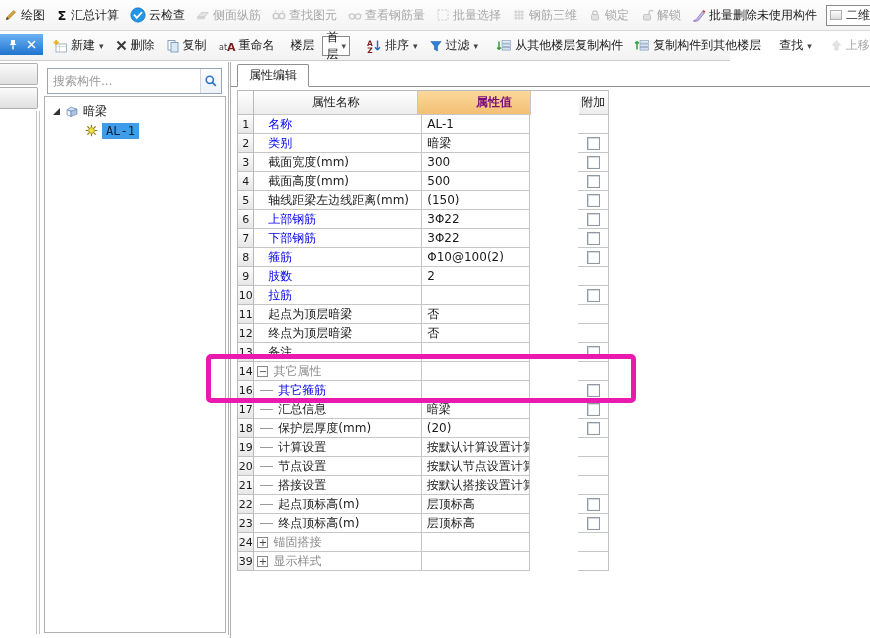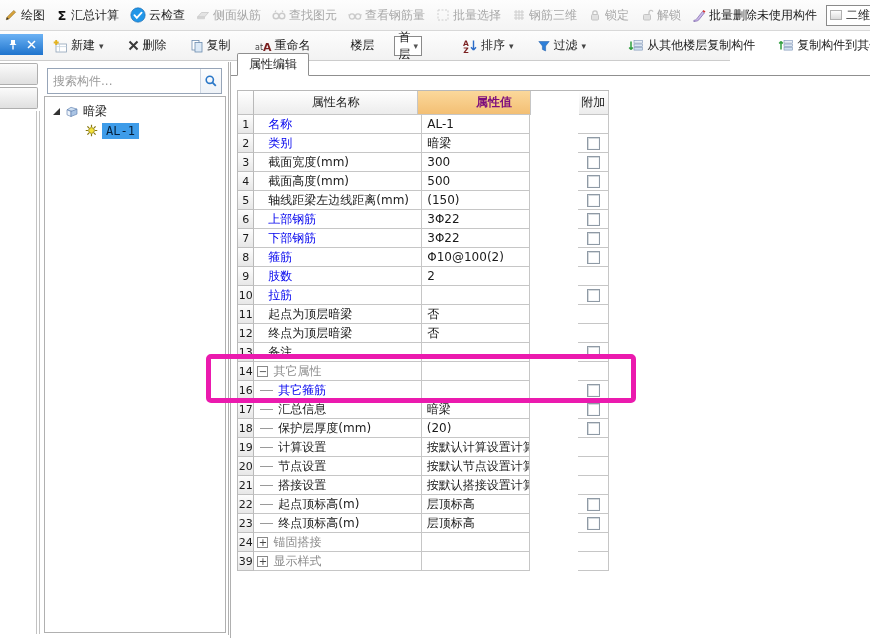--- a/index.html
+++ b/index.html
@@ -15,21 +15,21 @@
   .toolbar-top {
     position: absolute; left:0; top:0; width:870px; height:31px;
     background: linear-gradient(#fdfdfd,#f4f4f4);
     border-bottom: 1px solid #d8d8d8;
     display: flex; align-items: center; gap: 7px; padding: 0 6px 0 2px;
   }
   .toolbar-second {
     position: absolute; left:0; top:31px; width:730px; height:30px;
     background: linear-gradient(#fdfdfd,#f2f2f2);
     border-bottom: 1px solid #cccccc;
-    display: flex; align-items: center; gap: 19px; padding-left: 50px;
+    display: flex; align-items: center; gap: 7px; padding-left: 50px;
   }
   .tbtn { display: inline-flex; align-items: center; gap: 3px; padding: 2px 2px; white-space: nowrap; color: #222; }
   .tbtn.disabled { color: #a8a8a8; }
   .tbtn.disabled svg { filter: grayscale(1) opacity(.55); }
   .tbtn .dd { font-size: 9px; color: #444; margin-left: 1px; }
   .vsep { width: 1px; height: 18px; background: #cdcdcd; }
   .tlabel { white-space: nowrap; }
 
   .view-combo {
     margin-left: auto; display: flex; align-items: center; gap: 4px;
@@ -70,21 +70,21 @@
   .tree-box { position: absolute; left: 2px; top: 34px; right: 2px; bottom: 2px;
     border: 1px solid #b0b0b0; background: #fff; padding-top: 5px; }
   .tree-row { display: flex; align-items: center; height: 19px; white-space: nowrap; }
   .tree-row.root { padding-left: 7px; gap: 3px; }
   .tree-row.child { padding-left: 40px; gap: 4px; }
   .tree-sel { background: #3e9ce9; color: #05203b; padding: 1px 4px; font-family: "DejaVu Sans Mono","Liberation Mono",monospace; }
 
   
   .main-panel { position: absolute; left: 230px; top: 62px; right: 0; bottom: 0;
     background: #fff; border-left: 1px solid #b0b0b0; }
-  .tabstrip { position: absolute; left: 0; top: 0; right: 0; height: 14px; border-bottom: 1px solid #8f8f8f; }
+  .tabstrip { position: absolute; left: 0; top: 0; right: 0; height: 25px; border-bottom: 1px solid #8f8f8f; }
   .tab { position: absolute; left: 6px; bottom: -1px; height: 23px; padding: 0 11px;
     background: #fff; border: 1px solid #8f8f8f; border-bottom: 1px solid #fff;
     border-radius: 2px 2px 0 0; display: flex; align-items: center; }
 
   .prop-table { position: absolute; left: 6px; top: 28px; width: 372px;
     border-left: 1px solid #b9b9b9; border-top: 1px solid #b9b9b9; background: #fff; }
   .prow, .phead { display: flex; }
   .phead { height: 24px; }
   .prow { height: 19px; }
   .cell { border-right: 1px solid #c6c6c6; border-bottom: 1px solid #c6c6c6;

